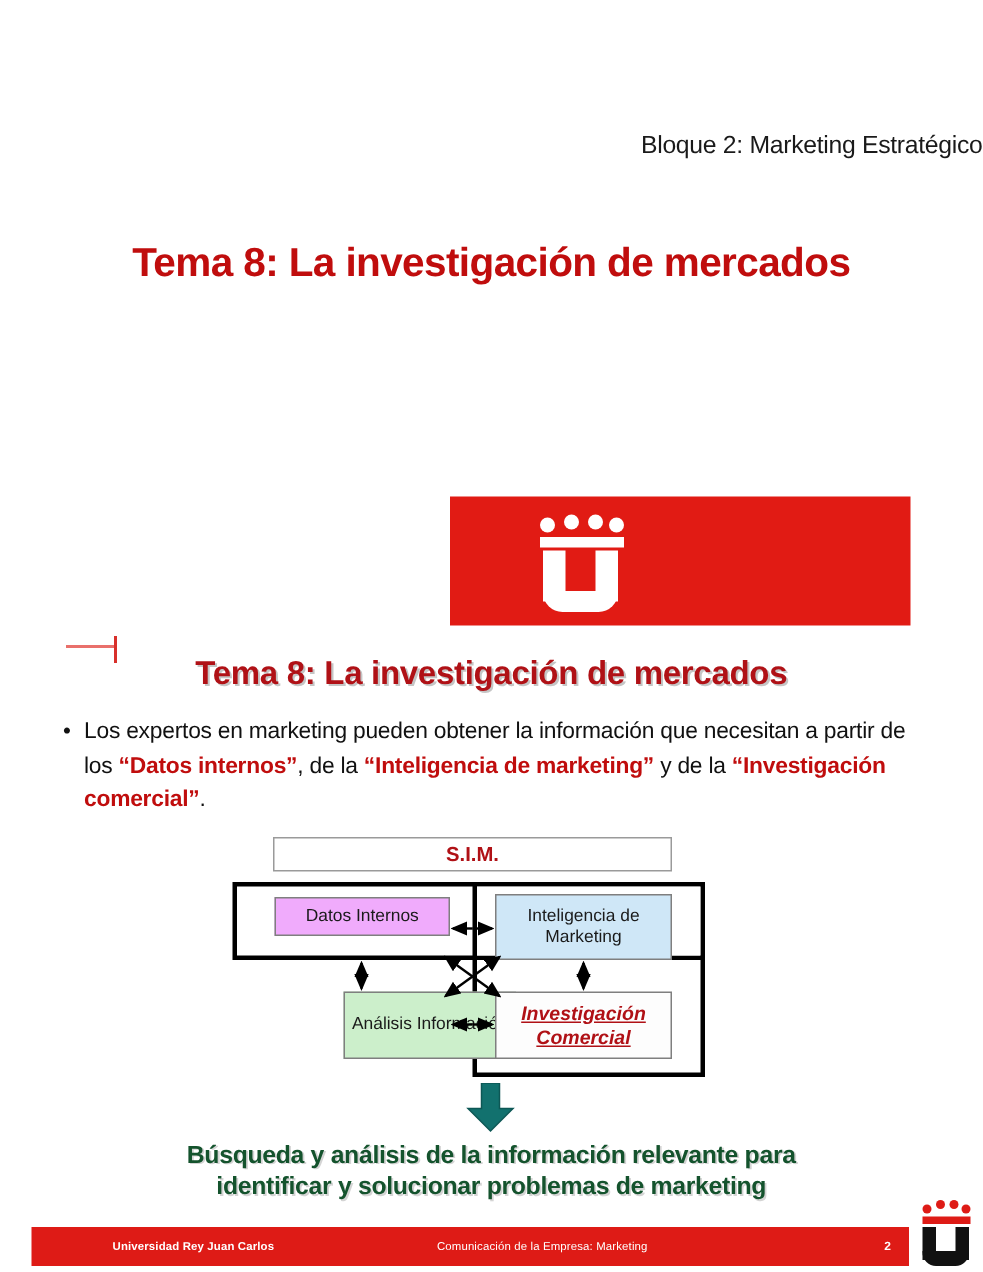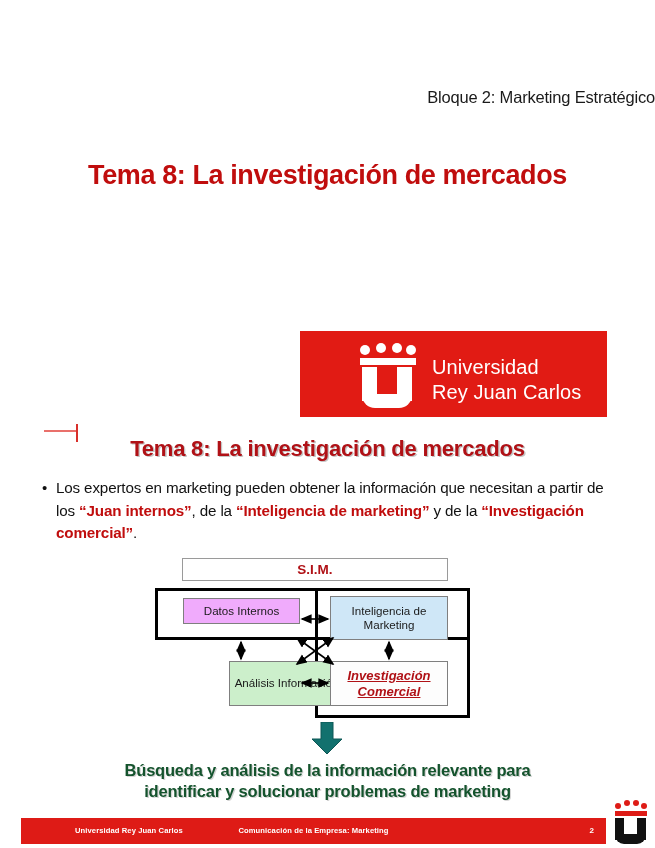--- a/index.html
+++ b/index.html
@@ -313,23 +313,24 @@
     letter-spacing: 0.1px;
     margin-left: 40px;
   }
   .footer-center {
     position: absolute;
     left: 0;
     top: 8px;
     width: 585px;
     text-align: center;
     font-size: 7.6px;
-    font-weight: bold;
+    font-weight: normal;
     color: #ffffff;
     letter-spacing: 0.1px;
+    padding-left: 48px;
   }
   .footer-page {
     position: absolute;
     right: 12px;
     top: 8px;
     font-size: 8px;
     font-weight: bold;
     color: #ffffff;
   }
   .footer-logo {
@@ -394,36 +395,32 @@
         <span class="dot d3"></span>
         <span class="dot d4"></span>
         <span class="bar"></span>
       </div>
       <div class="big-u">
         <span class="stem-l"></span>
         <span class="stem-r"></span>
         <span class="base"></span>
       </div>
     </div>
-    <div class="logo-text">
-      <div>Universidad</div>
-      <div>Rey Juan Carlos</div>
-    </div>
   </div>
 
   <div class="crop-mark">
     <span class="h"></span>
     <span class="v"></span>
   </div>
 
   <div class="slide-title">Tema 8: La investigación de mercados</div>
 
   <div class="bullet-row">
     <div class="bullet-dot">•</div>
-    <div class="bullet-text" id="bullet-text"><span>Los expertos en marketing pueden obtener la información que necesitan a partir de los </span><span class="hl">“Juan internos”</span><span>, de la </span><span class="hl">“Inteligencia de marketing”</span><span> y de la </span><span class="hl">“Investigación comercial”</span><span>.</span></div>
+    <div class="bullet-text" id="bullet-text"><span>Los expertos en marketing pueden obtener la información que necesitan a partir de los </span><span class="hl">“Datos internos”</span><span>, de la </span><span class="hl">“Inteligencia de marketing”</span><span> y de la </span><span class="hl">“Investigación comercial”</span><span>.</span></div>
   </div>
 
   <div class="diagram">
 
     <div class="sim-box">S.I.M.</div>
 
     <div class="frame-top"></div>
     <div class="frame-right"></div>
     <div class="frame-mask"></div>
 

